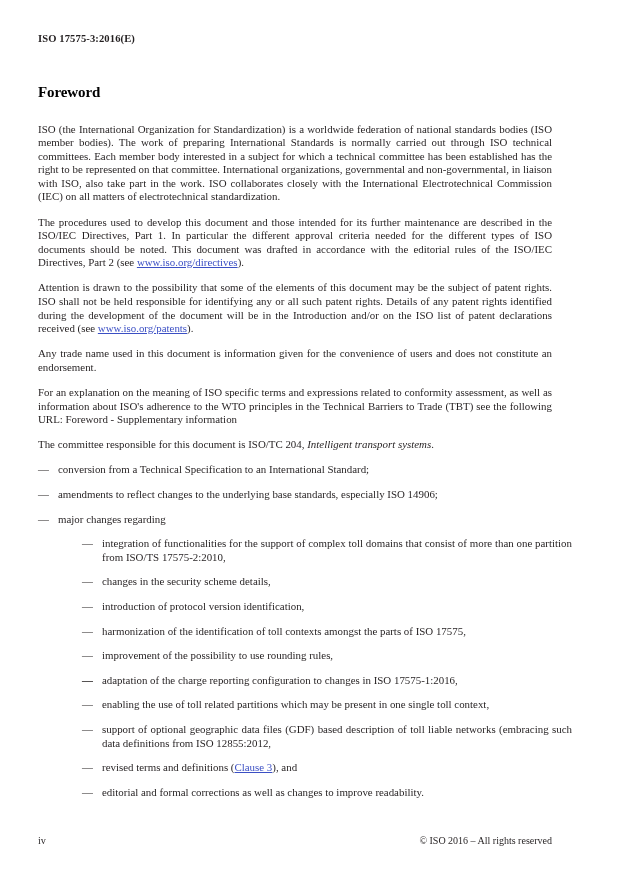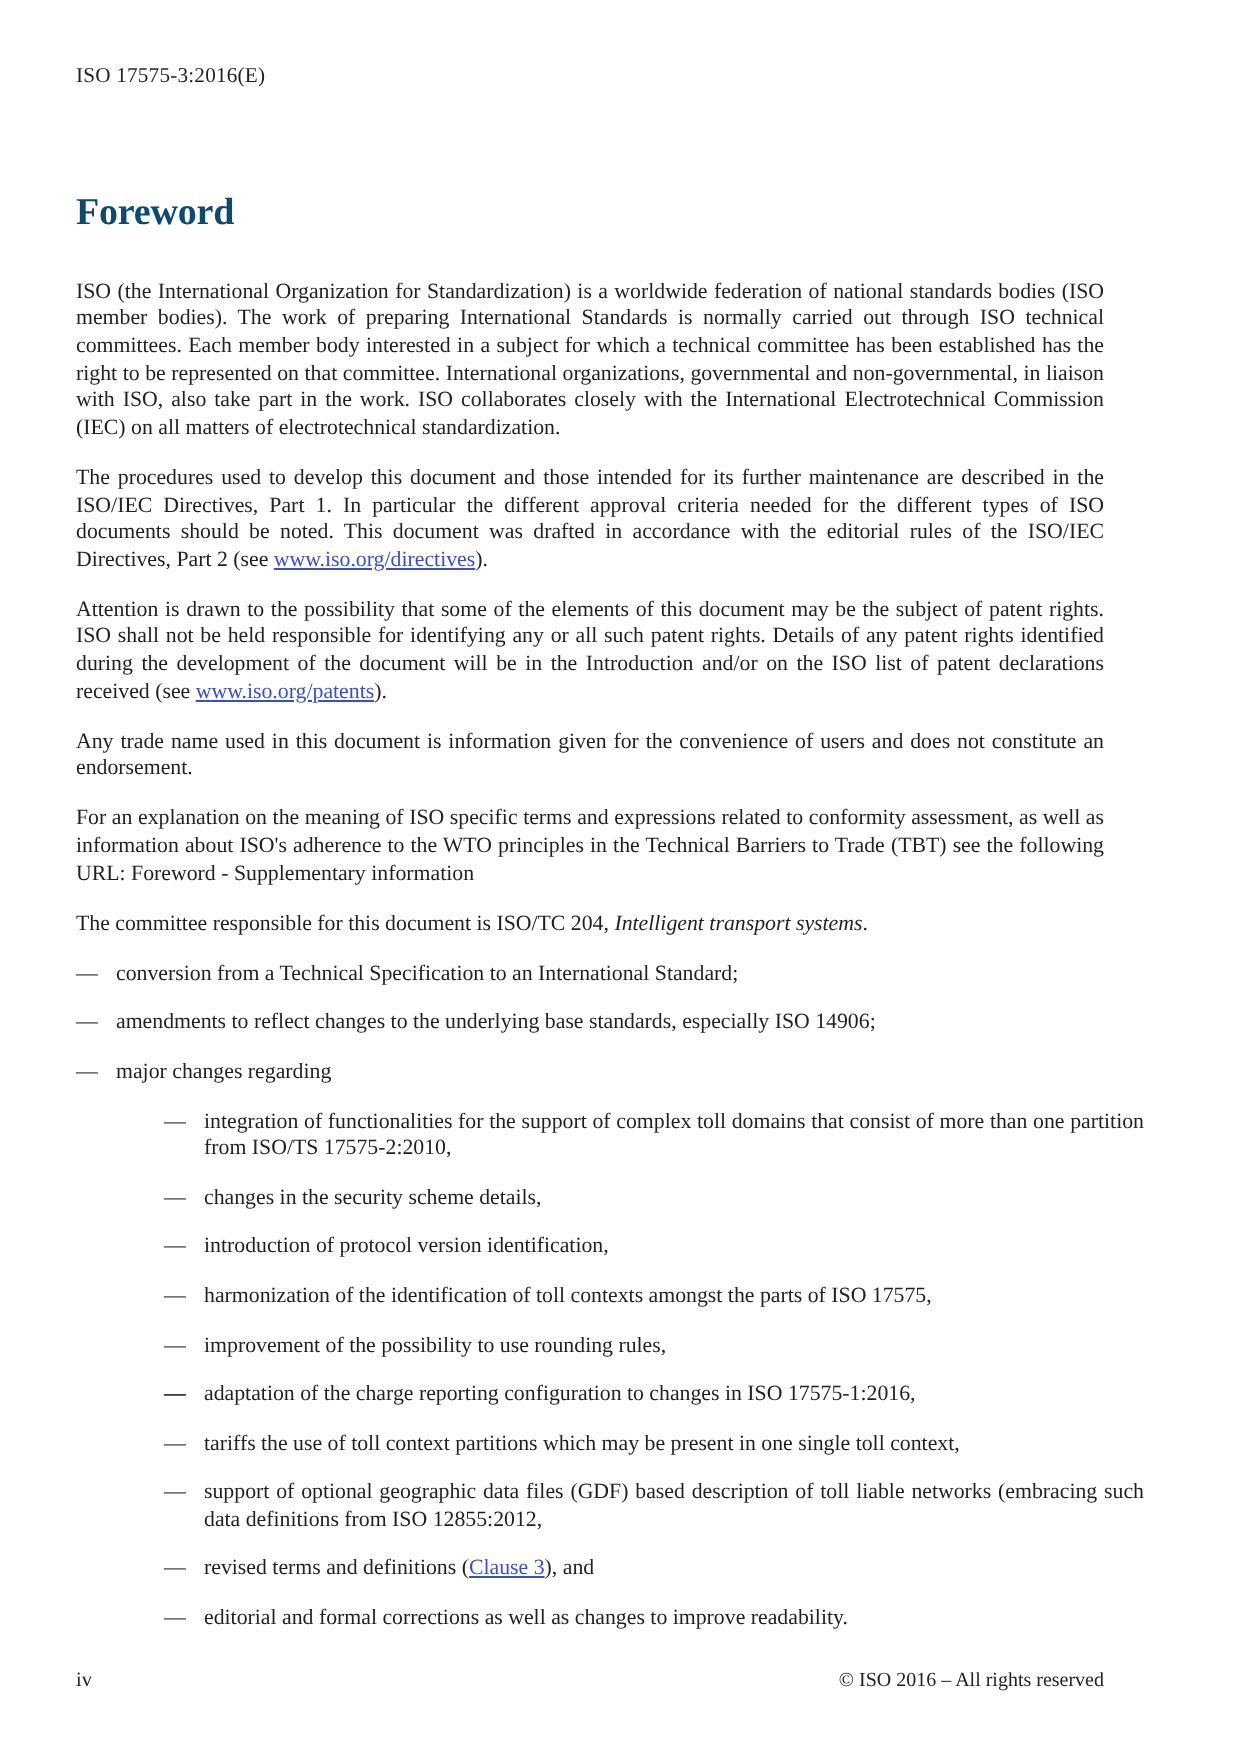--- a/index.html
+++ b/index.html
@@ -21,37 +21,37 @@
     left: 0; top: 0;
     width: 620px;
     height: 876px;
     overflow: hidden;
   }
   .running-head {
     position: absolute;
     left: 38px;
     top: 33px;
     font-size: 10.6px;
-    font-weight: normal;
+    font-weight: bold;
     letter-spacing: 0.1px;
     color: #231f20;
     white-space: nowrap;
   }
   .content {
     position: absolute;
     left: 38px;
     top: 80px;
     width: 514px;
   }
   h1.foreword-title {
-    margin: 17px 0 22px 0;
-    font-size: 19px;
+    margin: 4px 0 22px 0;
+    font-size: 15px;
     font-weight: bold;
     letter-spacing: -0.1px;
-    color: #0c4a6e;
+    color: #000000;
     line-height: 1.1;
   }
   p.body-par {
     margin: 0 0 11.5px 0;
     font-size: 10.9px;
     line-height: 13.6px;
     text-align: justify;
     text-justify: inter-word;
     color: #231f20;
     hyphens: none;
@@ -184,21 +184,21 @@
 
           <li class="no-just">
             <span class="dash">—</span>
           </li>
 
           <li class="no-just">
             <span class="dash">—</span><span>adaptation of the charge reporting configuration to changes in ISO 17575-1:2016,</span>
           </li>
 
           <li class="no-just">
-            <span class="dash">—</span><span>tariffs the use of toll context partitions which may be present in one single toll context,</span>
+            <span class="dash">—</span><span>enabling the use of toll related partitions which may be present in one single toll context,</span>
           </li>
 
           <li>
             <span class="dash">—</span><span>support of optional geographic data files (GDF) based description of toll liable networks (embracing such data definitions from ISO 12855:2012,</span>
           </li>
 
           <li class="no-just">
             <span class="dash">—</span><span>revised terms and definitions (</span><a class="lnk" href="#">Clause 3</a><span>), and</span>
           </li>
 

